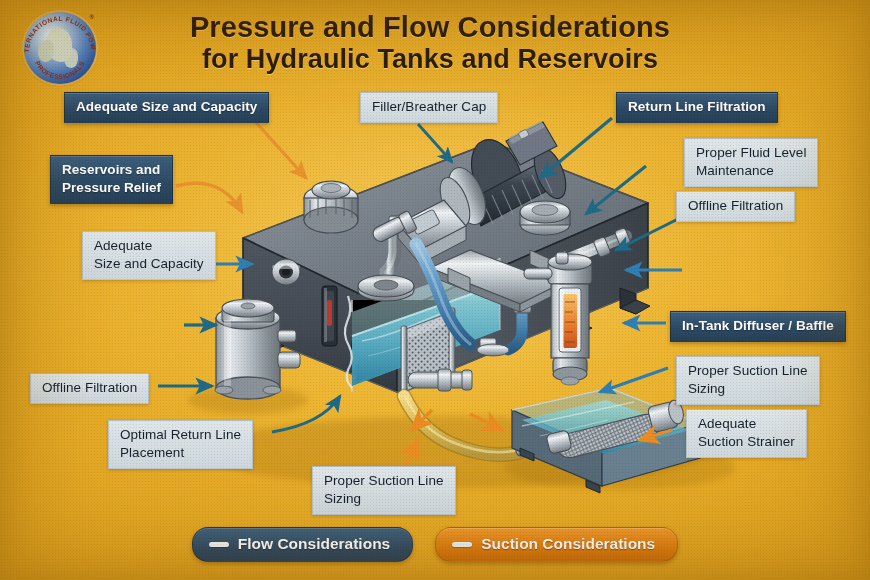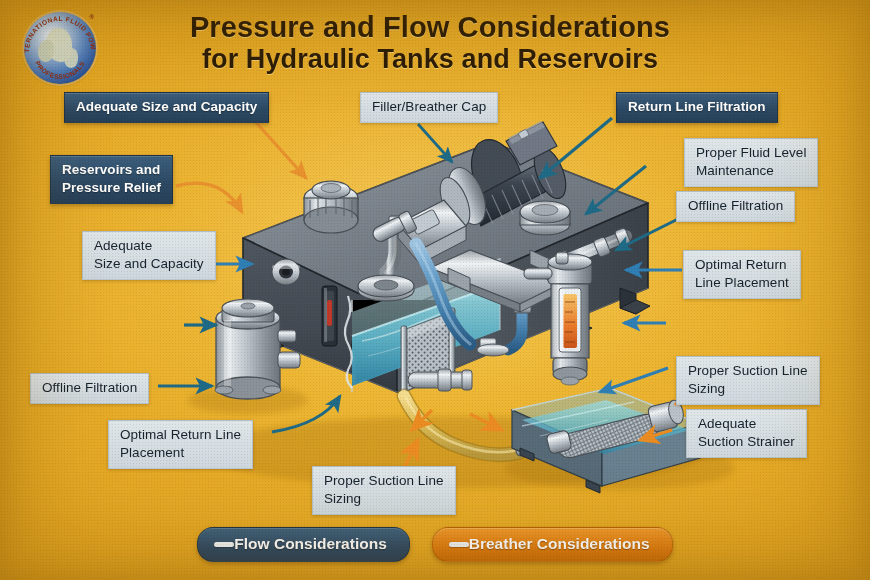--- a/index.html
+++ b/index.html
@@ -81,21 +81,21 @@
   .lbl.light {
     background:linear-gradient(180deg,#dfe6ea 0%, #cdd7dd 100%);
     color:#16222c;
     box-shadow:0 1px 3px rgba(90,55,0,.30);
     border:1px solid rgba(150,165,175,.5);
   }
 
   
   .legend { position:absolute; left:0; right:0; bottom:18px; display:flex; justify-content:center; gap:22px; }
   .lg {
-    display:flex; align-items:center; 
+    display:flex; align-items:center; gap:9px;
     padding:7px 22px 8px 16px;
     border-radius:16px;
     font-size:15.5px; font-weight:bold; color:#fff;
     text-shadow:0 1px 1px rgba(0,0,0,.35);
   }
   .lg.flow { background:linear-gradient(180deg,#3e627f 0%,#2d4a65 60%,#26405a 100%);
              box-shadow:0 2px 4px rgba(80,45,0,.35), inset 0 1px 0 rgba(255,255,255,.15);
              border:1px solid rgba(18,36,52,.5); }
   .lg.press{ background:linear-gradient(180deg,#ef9a2c 0%,#dd7d12 60%,#cc6f0b 100%);
              box-shadow:0 2px 4px rgba(90,45,0,.35), inset 0 1px 0 rgba(255,255,255,.22);
@@ -509,33 +509,32 @@
   <div class="lbl light" style="left:30px;  top:373px;">Offline Filtration</div>
   <div class="lbl light" style="left:108px; top:420px;">Optimal Return Line
 Placement</div>
   <div class="lbl light" style="left:312px; top:466px;">Proper Suction Line
 Sizing</div>
   <div class="lbl light" style="left:360px; top:92px;">Filler/Breather Cap</div>
   <div class="lbl dark" style="left:616px; top:92px;">Return Line Filtration</div>
   <div class="lbl light" style="left:640px; top:138px;margin-left:44px;">Proper Fluid Level
 Maintenance</div>
   <div class="lbl light" style="left:676px; top:191px;">Offline Filtration</div>
-  <div class="lbl light" style="left:683px; top:250px;">Optimal Return
-Line Placement</div>
+  <div class="lbl dark" style="left:670px; top:311px;">In-Tank Diffuser / Baffle</div>
   <div class="lbl light" style="left:676px; top:356px;">Proper Suction Line
 Sizing</div>
   <div class="lbl light" style="left:686px; top:409px;">Adequate
 Suction Strainer</div>
 
   <div class="legend">
     <div class="lg flow">
       <span class="dash"></span>
       <span>Flow Considerations</span>
     </div>
     <div class="lg press">
       <span class="dash"></span>
-      <span>Breather Considerations</span>
+      <span>Suction Considerations</span>
     </div>
   </div>
 
   <div id="noise"></div>
   <div id="vign"></div>
 </div>
 
 </body></html>

